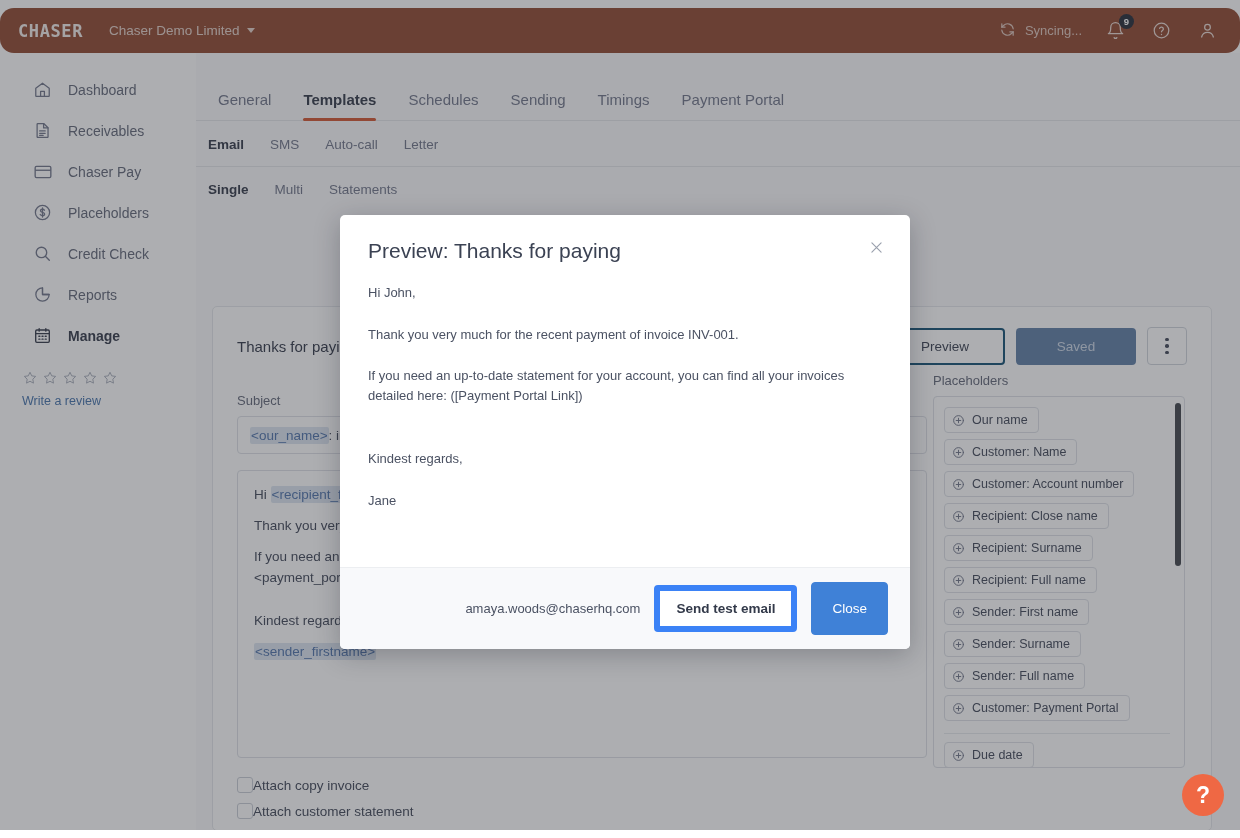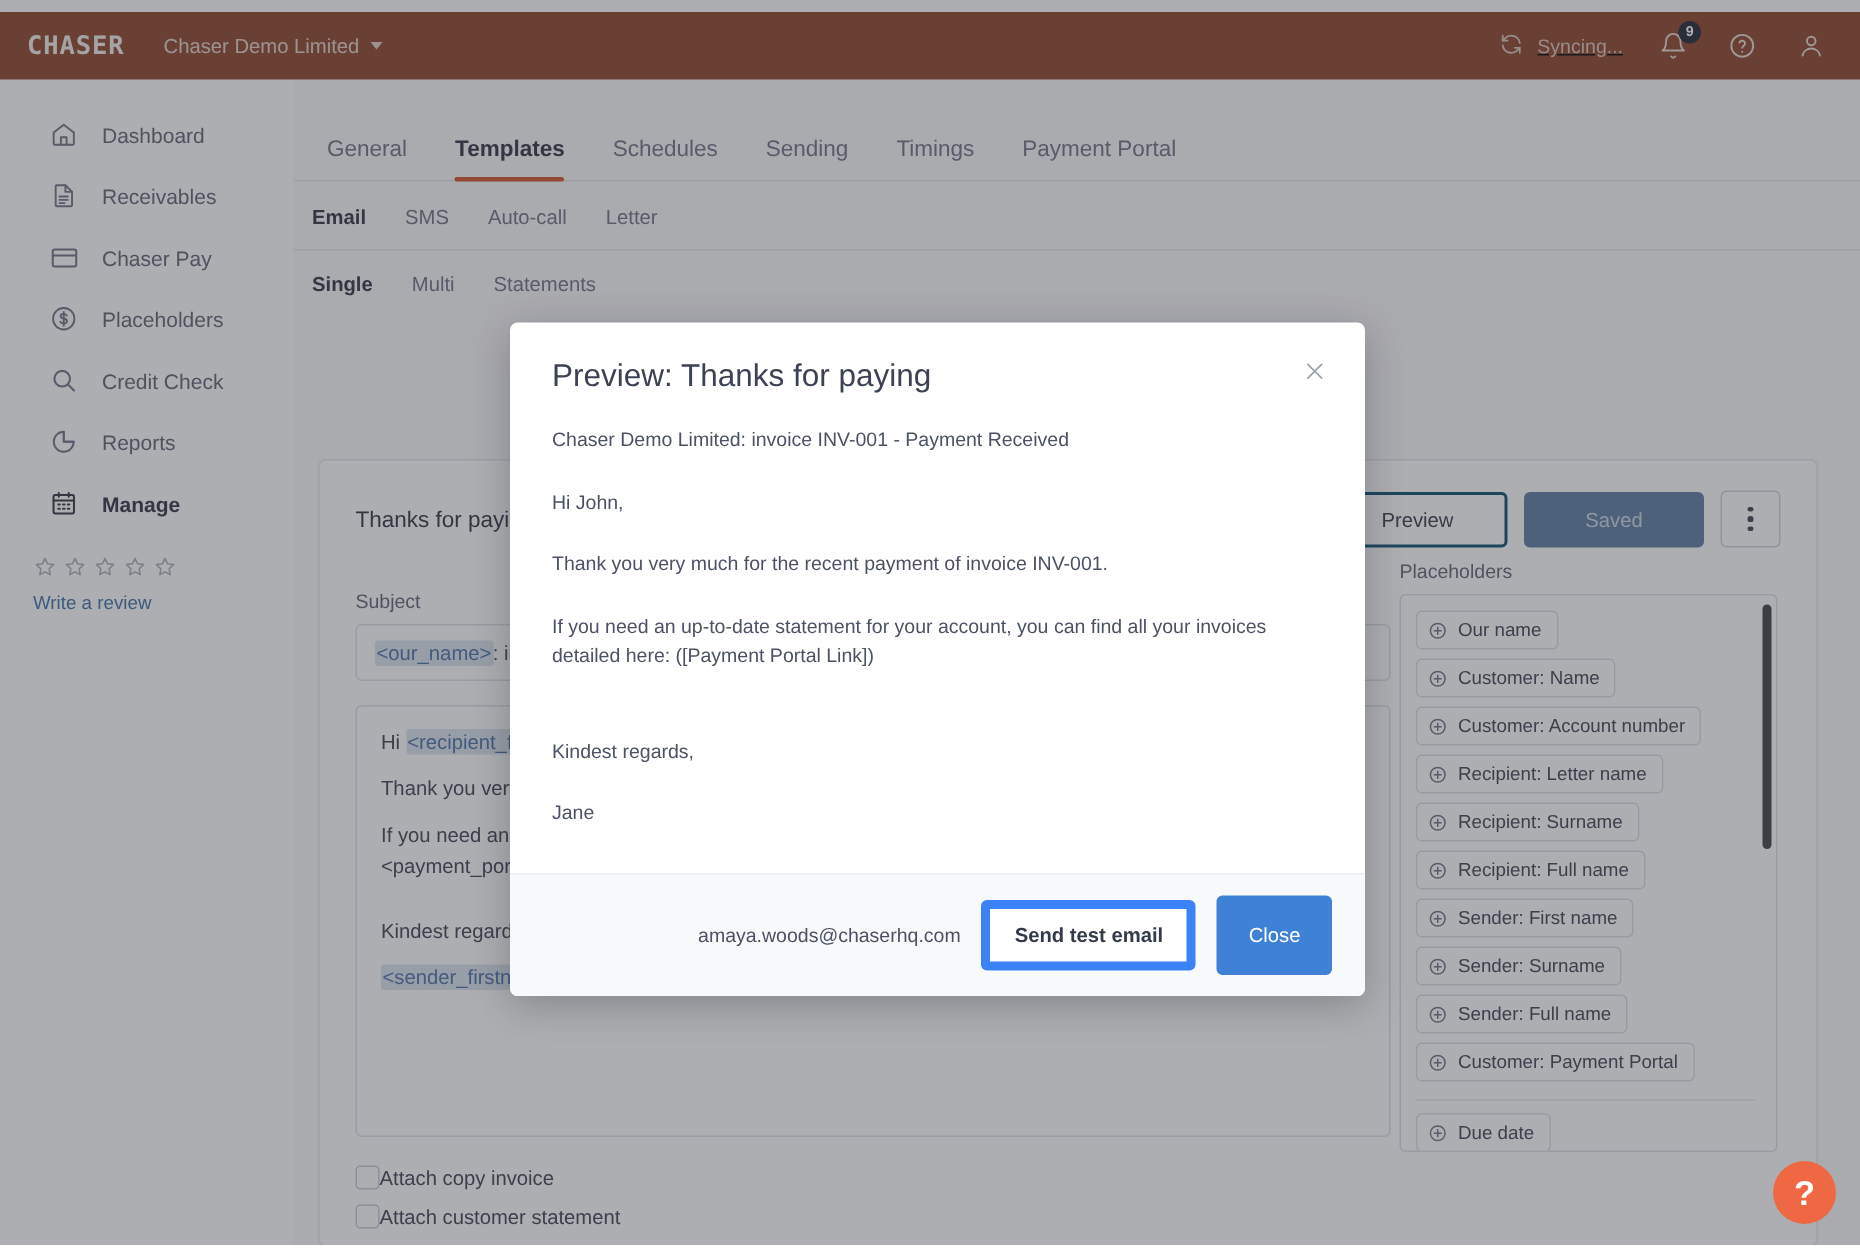--- a/index.html
+++ b/index.html
@@ -40,20 +40,21 @@
   
   .topbar {
     position: absolute;
     left: 0; top: 8px;
     width: 1240px; height: 45px;
     background: #8c4228;
     display: flex;
     align-items: center;
     padding: 0 14px 0 18px;
     z-index: 10;
+    border-radius: 14px;
   }
   .brand {
     font-family: "DejaVu Sans Mono", monospace;
     font-weight: 700;
     font-size: 17px;
     letter-spacing: 0.6px;
     color: #f2ece9;
     margin-right: 26px;
   }
   .company {
@@ -69,21 +70,20 @@
     border-right: 4.5px solid transparent;
     border-top: 5px solid #e2cfc7;
     display: inline-block;
   }
   .topbar-right {
     margin-left: auto;
     display: flex;
     align-items: center;
     gap: 20px;
     padding-right: 6px;
-    text-decoration: underline;
   }
   .sync-wrap {
     display: flex; align-items: center; gap: 9px;
     color: #dcc4ba;
     font-size: 13px;
   }
   .icon-btn {
     position: relative;
     width: 26px; height: 26px;
     display: flex; align-items: center; justify-content: center;
@@ -604,21 +604,21 @@
                     <circle cx="12" cy="12" r="9"></circle>
                     <path d="M12 7.8v8.4M7.8 12h8.4"></path>
                   </svg></span>
               <span>Customer: Account number</span>
             </div>
             <div class="chip">
               <span class="plus-ico"><svg width="13" height="13" viewBox="0 0 24 24" fill="none" stroke="#6b7186" stroke-width="1.8" stroke-linecap="round">
                     <circle cx="12" cy="12" r="9"></circle>
                     <path d="M12 7.8v8.4M7.8 12h8.4"></path>
                   </svg></span>
-              <span>Recipient: Letter name</span>
+              <span>Recipient: Close name</span>
             </div>
             <div class="chip">
               <span class="plus-ico"><svg width="13" height="13" viewBox="0 0 24 24" fill="none" stroke="#6b7186" stroke-width="1.8" stroke-linecap="round">
                     <circle cx="12" cy="12" r="9"></circle>
                     <path d="M12 7.8v8.4M7.8 12h8.4"></path>
                   </svg></span>
               <span>Recipient: Surname</span>
             </div>
             <div class="chip">
               <span class="plus-ico"><svg width="13" height="13" viewBox="0 0 24 24" fill="none" stroke="#6b7186" stroke-width="1.8" stroke-linecap="round">
@@ -682,21 +682,20 @@
     <div class="modal-head">
       <div class="modal-title">Preview: Thanks for paying</div>
       <div class="modal-close">
         <svg width="17" height="17" viewBox="0 0 24 24" fill="none" stroke="#9aa0ad" stroke-width="1.6" stroke-linecap="round">
           <path d="M5.5 5.5 18.5 18.5M18.5 5.5 5.5 18.5"></path>
         </svg>
       </div>
     </div>
 
     <div class="modal-body">
-      <p>Chaser Demo Limited: invoice INV-001 - Payment Received</p>
       <p>Hi John,</p>
       <p>Thank you very much for the recent payment of  invoice INV-001.</p>
       <p style="margin-bottom:44px">If you need an up-to-date statement for your account, you can find all your invoices detailed here:  ([Payment Portal Link])</p>
       <p>Kindest regards,</p>
       <p style="margin-bottom:0">Jane</p>
     </div>
 
     <div class="modal-foot">
       <span class="foot-email">amaya.woods@chaserhq.com</span>
       <button class="btn-test">Send test email</button>

